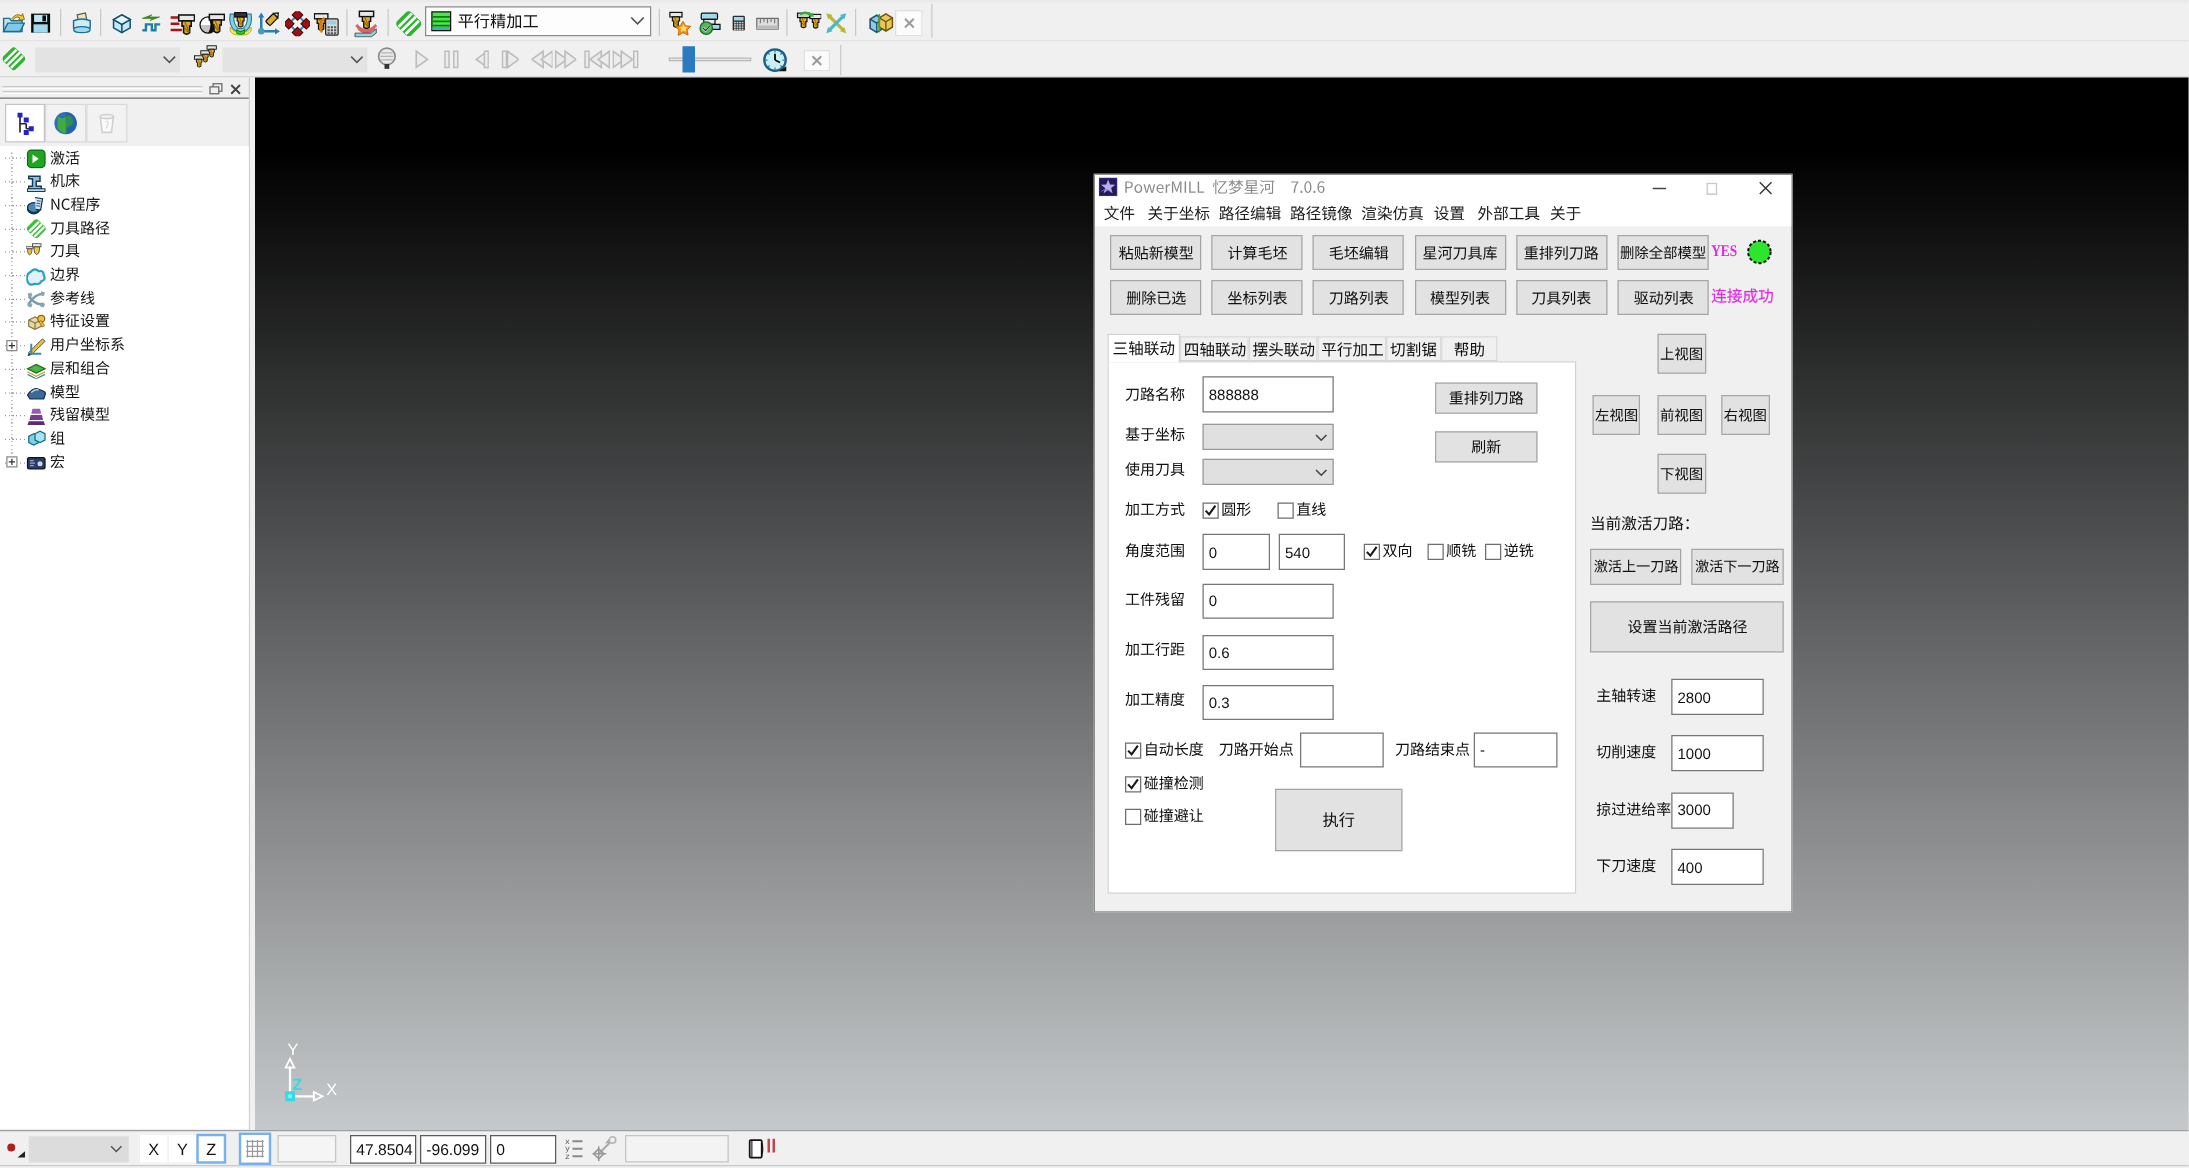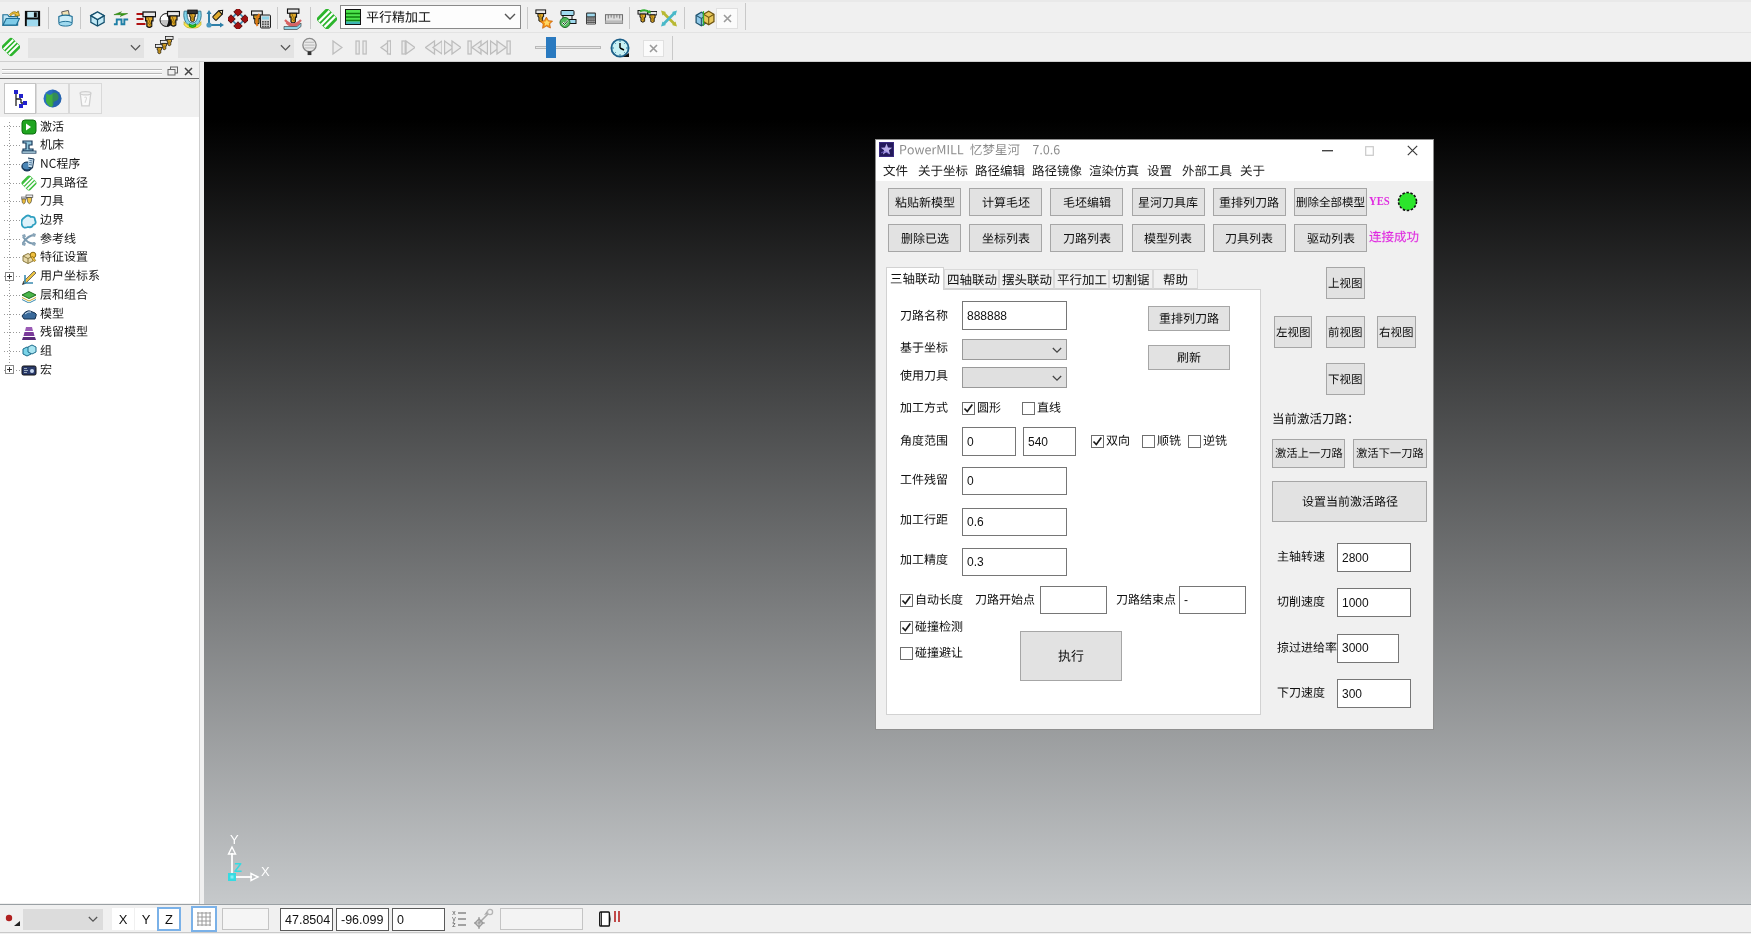--- a/index.html
+++ b/index.html
@@ -1359,21 +1359,21 @@
 <div class="inp" style="left:1337px;top:588.4px;width:74px;height:29px">1000</div>
 <svg class="t " style="left:1277.0px;top:640.8px" width="60.0" height="14.2" viewBox="0 -900.0 5000 1180" fill="#111">
     <g transform="scale(1,-1)">
       <use href="#g152" x="0"></use>
       <use href="#g153" x="1000"></use>
       <use href="#g154" x="2000"></use>
       <use href="#g155" x="3000"></use>
       <use href="#g156" x="4000"></use>
     </g>
   </svg>
-<div class="inp" style="left:1337px;top:633.8px;width:62px;height:29px">3000</div>
+<div class="inp" style="left:1337px;top:633.8px;width:50px;height:29px">3000</div>
 <svg class="t " style="left:1277.0px;top:686.2px" width="48.0" height="14.2" viewBox="0 -900.0 4000 1180" fill="#111">
     <g transform="scale(1,-1)">
       <use href="#g144" x="0"></use>
       <use href="#g13" x="1000"></use>
       <use href="#g150" x="2000"></use>
       <use href="#g115" x="3000"></use>
     </g>
   </svg>
-<div class="inp" style="left:1337px;top:679.2px;width:74px;height:29px">300</div>
+<div class="inp" style="left:1337px;top:679.2px;width:74px;height:29px">400</div>
 </body></html>

